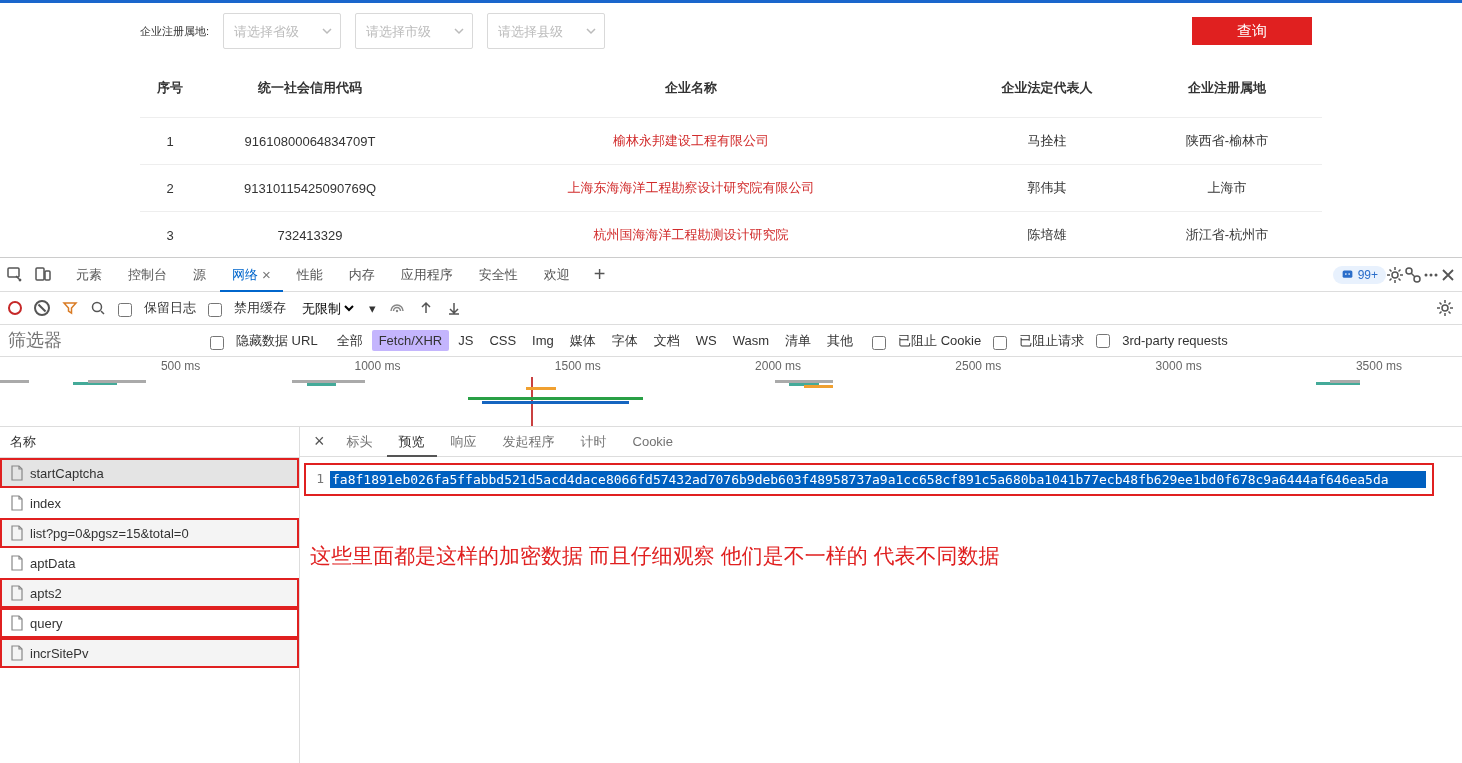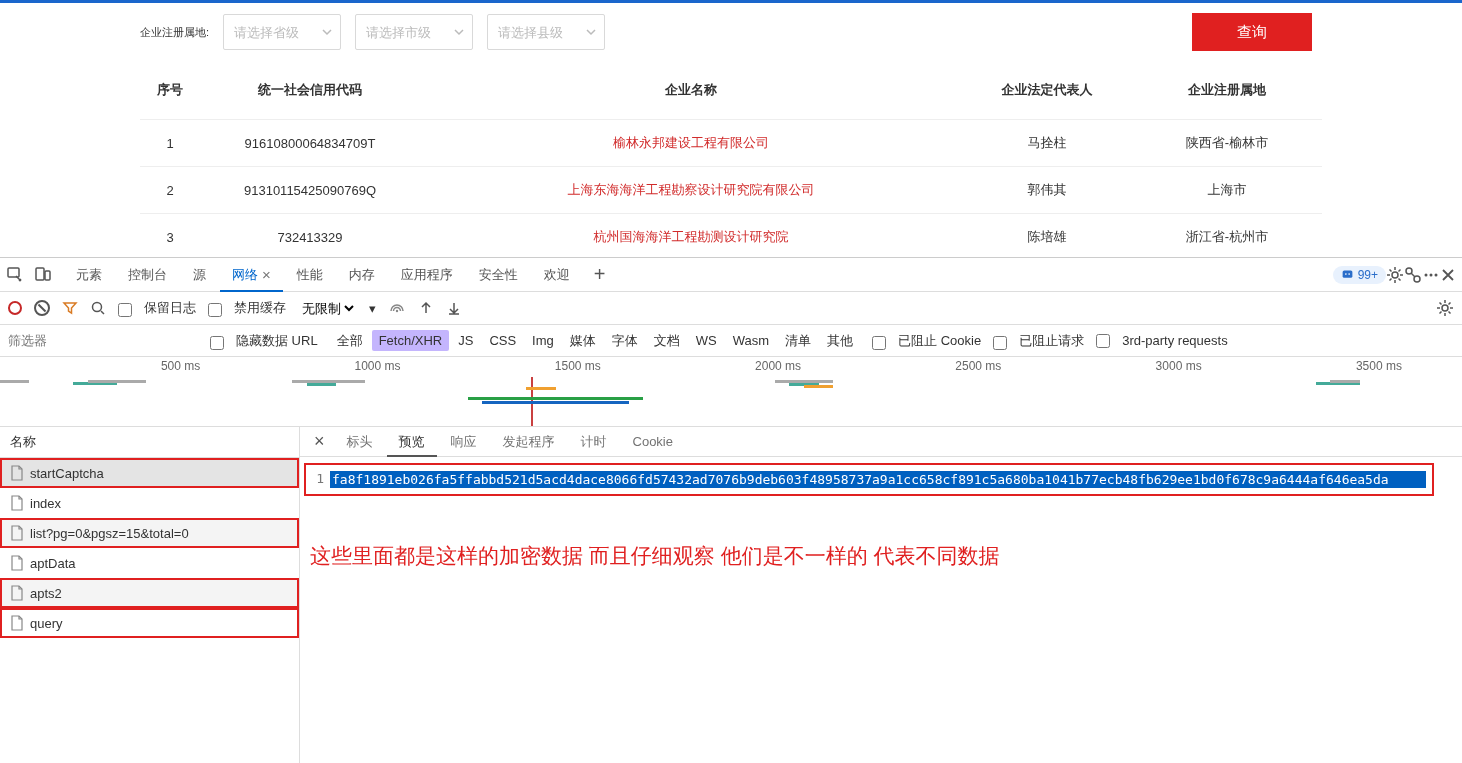--- a/index.html
+++ b/index.html
@@ -6,21 +6,21 @@
 body{font-size:13px;color:#333;background:#fff;overflow:hidden}
 .page{width:1462px;height:763px;display:flex;flex-direction:column}
 
 
 .web{border-top:3px solid #1a66cc;height:257px;overflow:hidden;background:#fff}
 .filter-row{display:flex;align-items:center;padding:10px 0 14px 140px;gap:14px}
 .filter-label{font-size:11px;color:#333}
 .sel{position:relative}
 .sel select{appearance:none;border:1px solid #d9d9d9;border-radius:2px;height:36px;width:118px;padding:0 28px 0 10px;color:#bbb;font-size:13px;background:#fff}
 .sel .chev{position:absolute;right:8px;top:50%;transform:translateY(-50%);pointer-events:none;color:#bbb}
-.query-btn{margin-left:auto;margin-right:150px;background:#e02020;color:#fff;border:none;width:120px;height:38px;font-size:15px;cursor:pointer}
+.query-btn{margin-left:auto;margin-right:150px;background:#e02020;color:#fff;border:none;width:120px;height:28px;font-size:15px;cursor:pointer}
 
 .tbl{width:calc(100% - 280px);margin-left:140px;border-collapse:collapse}
 .tbl th{font-weight:700;color:#333;font-size:13px;text-align:center;padding:16px 4px 20px 4px}
 .tbl td{text-align:center;padding:14px 4px;border-top:1px solid #eee;font-size:13px}
 .tbl td.link{color:#d12b2b}
 .c-idx{width:60px}
 .c-code{width:220px}
 .c-name{width:auto}
 .c-rep{width:170px}
 .c-loc{width:190px}
@@ -44,21 +44,21 @@
 .rec{width:14px;height:14px;border:2px solid #c62828;border-radius:50%;background:#fff}
 .noentry{width:16px;height:16px;border:2px solid #555;border-radius:50%;position:relative}
 .noentry::after{content:"";position:absolute;left:1px;right:1px;top:50%;height:2px;background:#555;transform:translateY(-50%) rotate(45deg)}
 .funnel{color:#d97b24}
 .chk{display:flex;align-items:flex-end;gap:12px}
 .chk input{width:14px;height:14px}
 .throttle{border:none;background:transparent;font-size:13px}
 .tb-tri{color:#333}
 
 .dt-filter{display:flex;align-items:center;height:32px;border-bottom:1px solid #ddd;padding:0 8px;gap:12px;font-size:13px;color:#333}
-.filter-input{border:none;outline:none;font-size:13px;width:190px;color:#8b5cf6}
+.filter-input{border:none;outline:none;font-size:18px;width:190px;color:#8b5cf6}
 .ft-group{display:flex;align-items:center;gap:2px}
 .ft{padding:3px 7px;cursor:pointer;border-radius:2px}
 .ft.active{background:#c4b5fd}
 
 .timeline{height:70px;border-bottom:1px solid #ddd;position:relative;padding-top:4px}
 .tl-labels{display:flex;position:absolute;top:2px;left:0;right:0;font-size:12px;color:#666}
 .tl-lab{position:absolute;transform:translateX(-100%)}
 .tl-body{position:absolute;top:20px;left:0;right:0;bottom:0}
 .tl-bar{position:absolute;height:3px}
 .tl-vline{position:absolute;top:0;bottom:0;width:2px;background:#c94040}
@@ -379,20 +379,29 @@
             </div>
             <div class="req-item boxed">
               <span class="doc-ico">
                 <svg viewBox="0 0 14 16">
                   <path d="M2 1h7l3 3v11H2z" fill="none" stroke="#888" stroke-width="1.2"></path>
                   <path d="M9 1v3h3" fill="none" stroke="#888" stroke-width="1.2"></path>
                 </svg>
               </span>
               <span>query</span>
             </div>
+            <div class="req-item boxed">
+              <span class="doc-ico">
+                <svg viewBox="0 0 14 16">
+                  <path d="M2 1h7l3 3v11H2z" fill="none" stroke="#888" stroke-width="1.2"></path>
+                  <path d="M9 1v3h3" fill="none" stroke="#888" stroke-width="1.2"></path>
+                </svg>
+              </span>
+              <span>incrSitePv</span>
+            </div>
           </div>
       </div>
       <div class="detail">
         <div class="detail-tabs">
           <span class="detail-x">×</span>
           <span id="d-tabs-holder" style="display:contents"><span class="d-tab">标头</span><span class="d-tab active">预览</span><span class="d-tab">响应</span><span class="d-tab">发起程序</span><span class="d-tab">计时</span><span class="d-tab">Cookie</span></span>
         </div>
         <div class="code-row">
           <div class="ln">1</div>
           <div class="code">fa8f1891eb026fa5ffabbd521d5acd4dace8066fd57432ad7076b9deb603f48958737a9a1cc658cf891c5a680ba1041b77ecb48fb629ee1bd0f678c9a6444af646ea5da</div>

